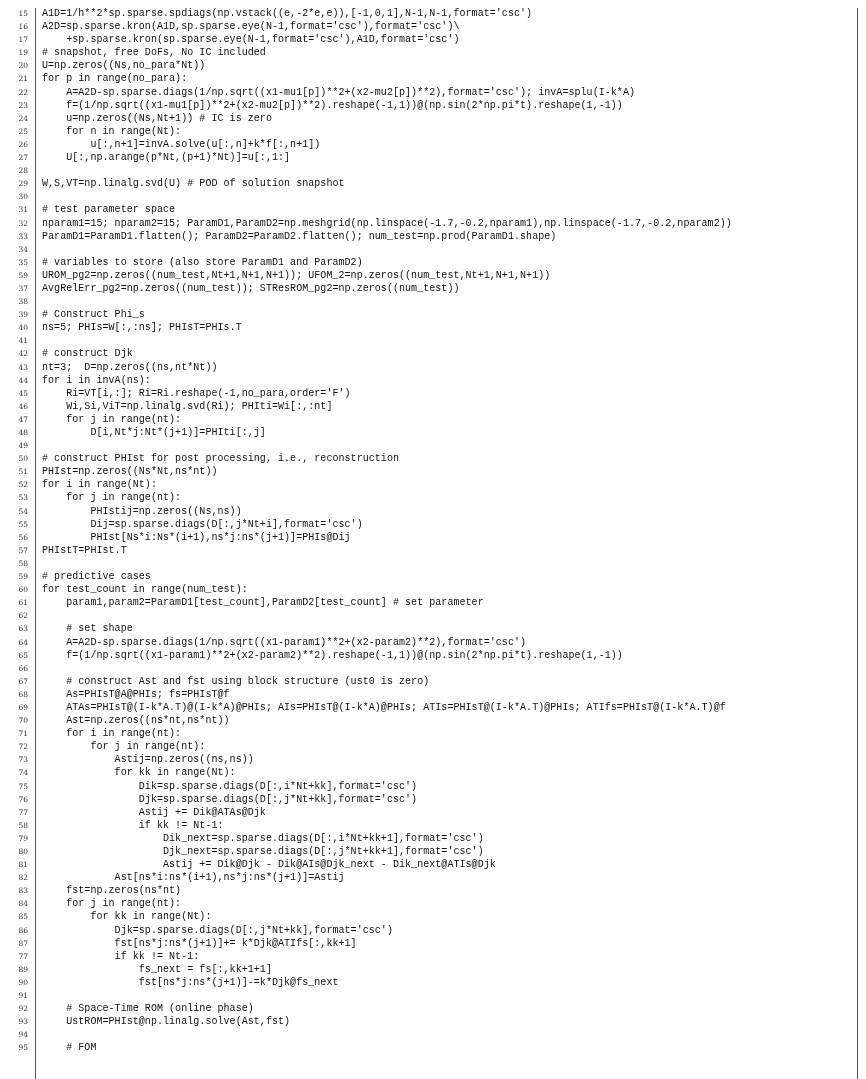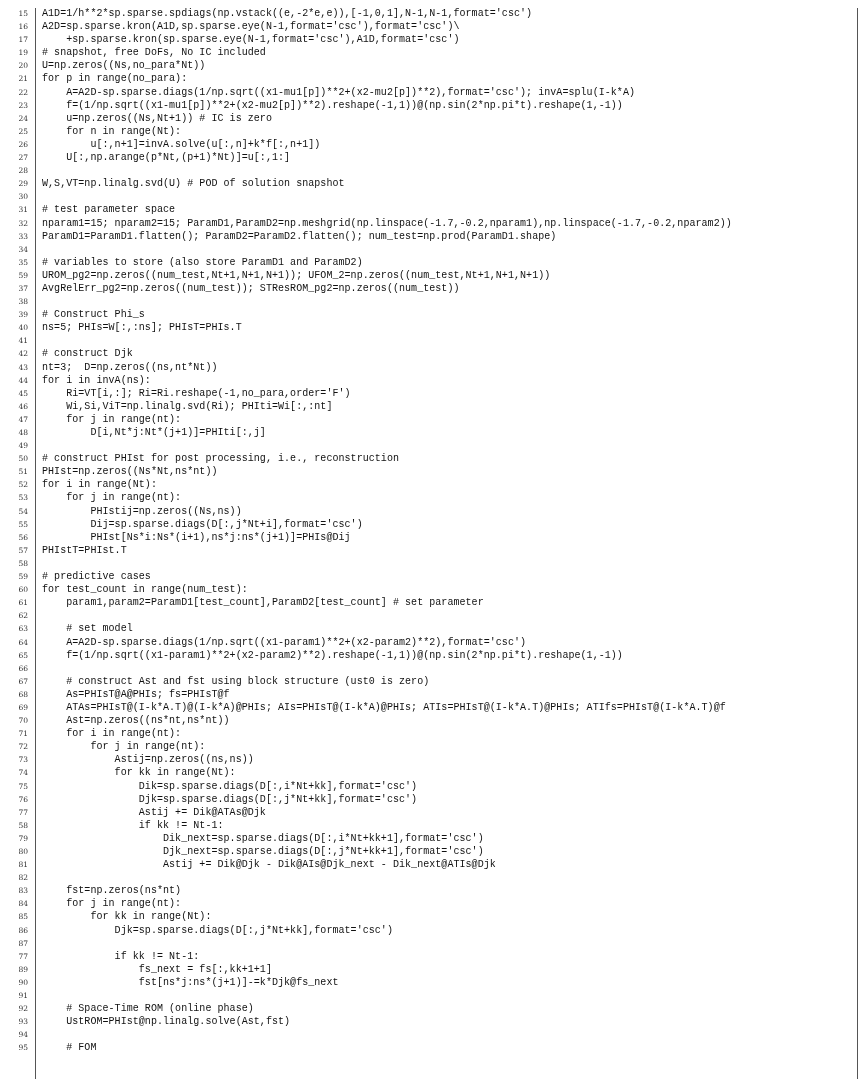--- a/index.html
+++ b/index.html
@@ -106,45 +106,45 @@
     <div class="line"><span class="ln">53</span><span class="code">    for j in range(nt):</span></div>
     <div class="line"><span class="ln">54</span><span class="code">        PHIstij=np.zeros((Ns,ns))</span></div>
     <div class="line"><span class="ln">55</span><span class="code">        Dij=sp.sparse.diags(D[:,j*Nt+i],format='csc')</span></div>
     <div class="line"><span class="ln">56</span><span class="code">        PHIst[Ns*i:Ns*(i+1),ns*j:ns*(j+1)]=PHIs@Dij</span></div>
     <div class="line"><span class="ln">57</span><span class="code">PHIstT=PHIst.T</span></div>
     <div class="line"><span class="ln">58</span><span class="code"></span></div>
     <div class="line"><span class="ln">59</span><span class="code"># predictive cases</span></div>
     <div class="line"><span class="ln">60</span><span class="code">for test_count in range(num_test):</span></div>
     <div class="line"><span class="ln">61</span><span class="code">    param1,param2=ParamD1[test_count],ParamD2[test_count] # set parameter</span></div>
     <div class="line"><span class="ln">62</span><span class="code"></span></div>
-    <div class="line"><span class="ln">63</span><span class="code">    # set model</span></div>
+    <div class="line"><span class="ln">63</span><span class="code">    # set shape</span></div>
     <div class="line"><span class="ln">64</span><span class="code">    A=A2D-sp.sparse.diags(1/np.sqrt((x1-param1)**2+(x2-param2)**2),format='csc')</span></div>
     <div class="line"><span class="ln">65</span><span class="code">    f=(1/np.sqrt((x1-param1)**2+(x2-param2)**2).reshape(-1,1))@(np.sin(2*np.pi*t).reshape(1,-1))</span></div>
     <div class="line"><span class="ln">66</span><span class="code"></span></div>
     <div class="line"><span class="ln">67</span><span class="code">    # construct Ast and fst using block structure (ust0 is zero)</span></div>
     <div class="line"><span class="ln">68</span><span class="code">    As=PHIsT@A@PHIs; fs=PHIsT@f</span></div>
     <div class="line"><span class="ln">69</span><span class="code">    ATAs=PHIsT@(I-k*A.T)@(I-k*A)@PHIs; AIs=PHIsT@(I-k*A)@PHIs; ATIs=PHIsT@(I-k*A.T)@PHIs; ATIfs=PHIsT@(I-k*A.T)@f</span></div>
     <div class="line"><span class="ln">70</span><span class="code">    Ast=np.zeros((ns*nt,ns*nt))</span></div>
     <div class="line"><span class="ln">71</span><span class="code">    for i in range(nt):</span></div>
     <div class="line"><span class="ln">72</span><span class="code">        for j in range(nt):</span></div>
     <div class="line"><span class="ln">73</span><span class="code">            Astij=np.zeros((ns,ns))</span></div>
     <div class="line"><span class="ln">74</span><span class="code">            for kk in range(Nt):</span></div>
     <div class="line"><span class="ln">75</span><span class="code">                Dik=sp.sparse.diags(D[:,i*Nt+kk],format='csc')</span></div>
     <div class="line"><span class="ln">76</span><span class="code">                Djk=sp.sparse.diags(D[:,j*Nt+kk],format='csc')</span></div>
     <div class="line"><span class="ln">77</span><span class="code">                Astij += Dik@ATAs@Djk</span></div>
     <div class="line"><span class="ln">58</span><span class="code">                if kk != Nt-1:</span></div>
     <div class="line"><span class="ln">79</span><span class="code">                    Dik_next=sp.sparse.diags(D[:,i*Nt+kk+1],format='csc')</span></div>
     <div class="line"><span class="ln">80</span><span class="code">                    Djk_next=sp.sparse.diags(D[:,j*Nt+kk+1],format='csc')</span></div>
     <div class="line"><span class="ln">81</span><span class="code">                    Astij += Dik@Djk - Dik@AIs@Djk_next - Dik_next@ATIs@Djk</span></div>
-    <div class="line"><span class="ln">82</span></div>
+    <div class="line"><span class="ln">82</span><span class="code">            Ast[ns*i:ns*(i+1),ns*j:ns*(j+1)]=Astij</span></div>
     <div class="line"><span class="ln">83</span><span class="code">    fst=np.zeros(ns*nt)</span></div>
     <div class="line"><span class="ln">84</span><span class="code">    for j in range(nt):</span></div>
     <div class="line"><span class="ln">85</span><span class="code">        for kk in range(Nt):</span></div>
     <div class="line"><span class="ln">86</span><span class="code">            Djk=sp.sparse.diags(D[:,j*Nt+kk],format='csc')</span></div>
-    <div class="line"><span class="ln">87</span></div>
+    <div class="line"><span class="ln">87</span><span class="code">            fst[ns*j:ns*(j+1)]+= k*Djk@ATIfs[:,kk+1]</span></div>
     <div class="line"><span class="ln">77</span><span class="code">            if kk != Nt-1:</span></div>
     <div class="line"><span class="ln">89</span><span class="code">                fs_next = fs[:,kk+1+1]</span></div>
     <div class="line"><span class="ln">90</span><span class="code">                fst[ns*j:ns*(j+1)]-=k*Djk@fs_next</span></div>
     <div class="line"><span class="ln">91</span><span class="code"></span></div>
     <div class="line"><span class="ln">92</span><span class="code">    # Space-Time ROM (online phase)</span></div>
     <div class="line"><span class="ln">93</span><span class="code">    UstROM=PHIst@np.linalg.solve(Ast,fst)</span></div>
     <div class="line"><span class="ln">94</span><span class="code"></span></div>
     <div class="line"><span class="ln">95</span><span class="code">    # FOM</span></div>
   </div>
 

